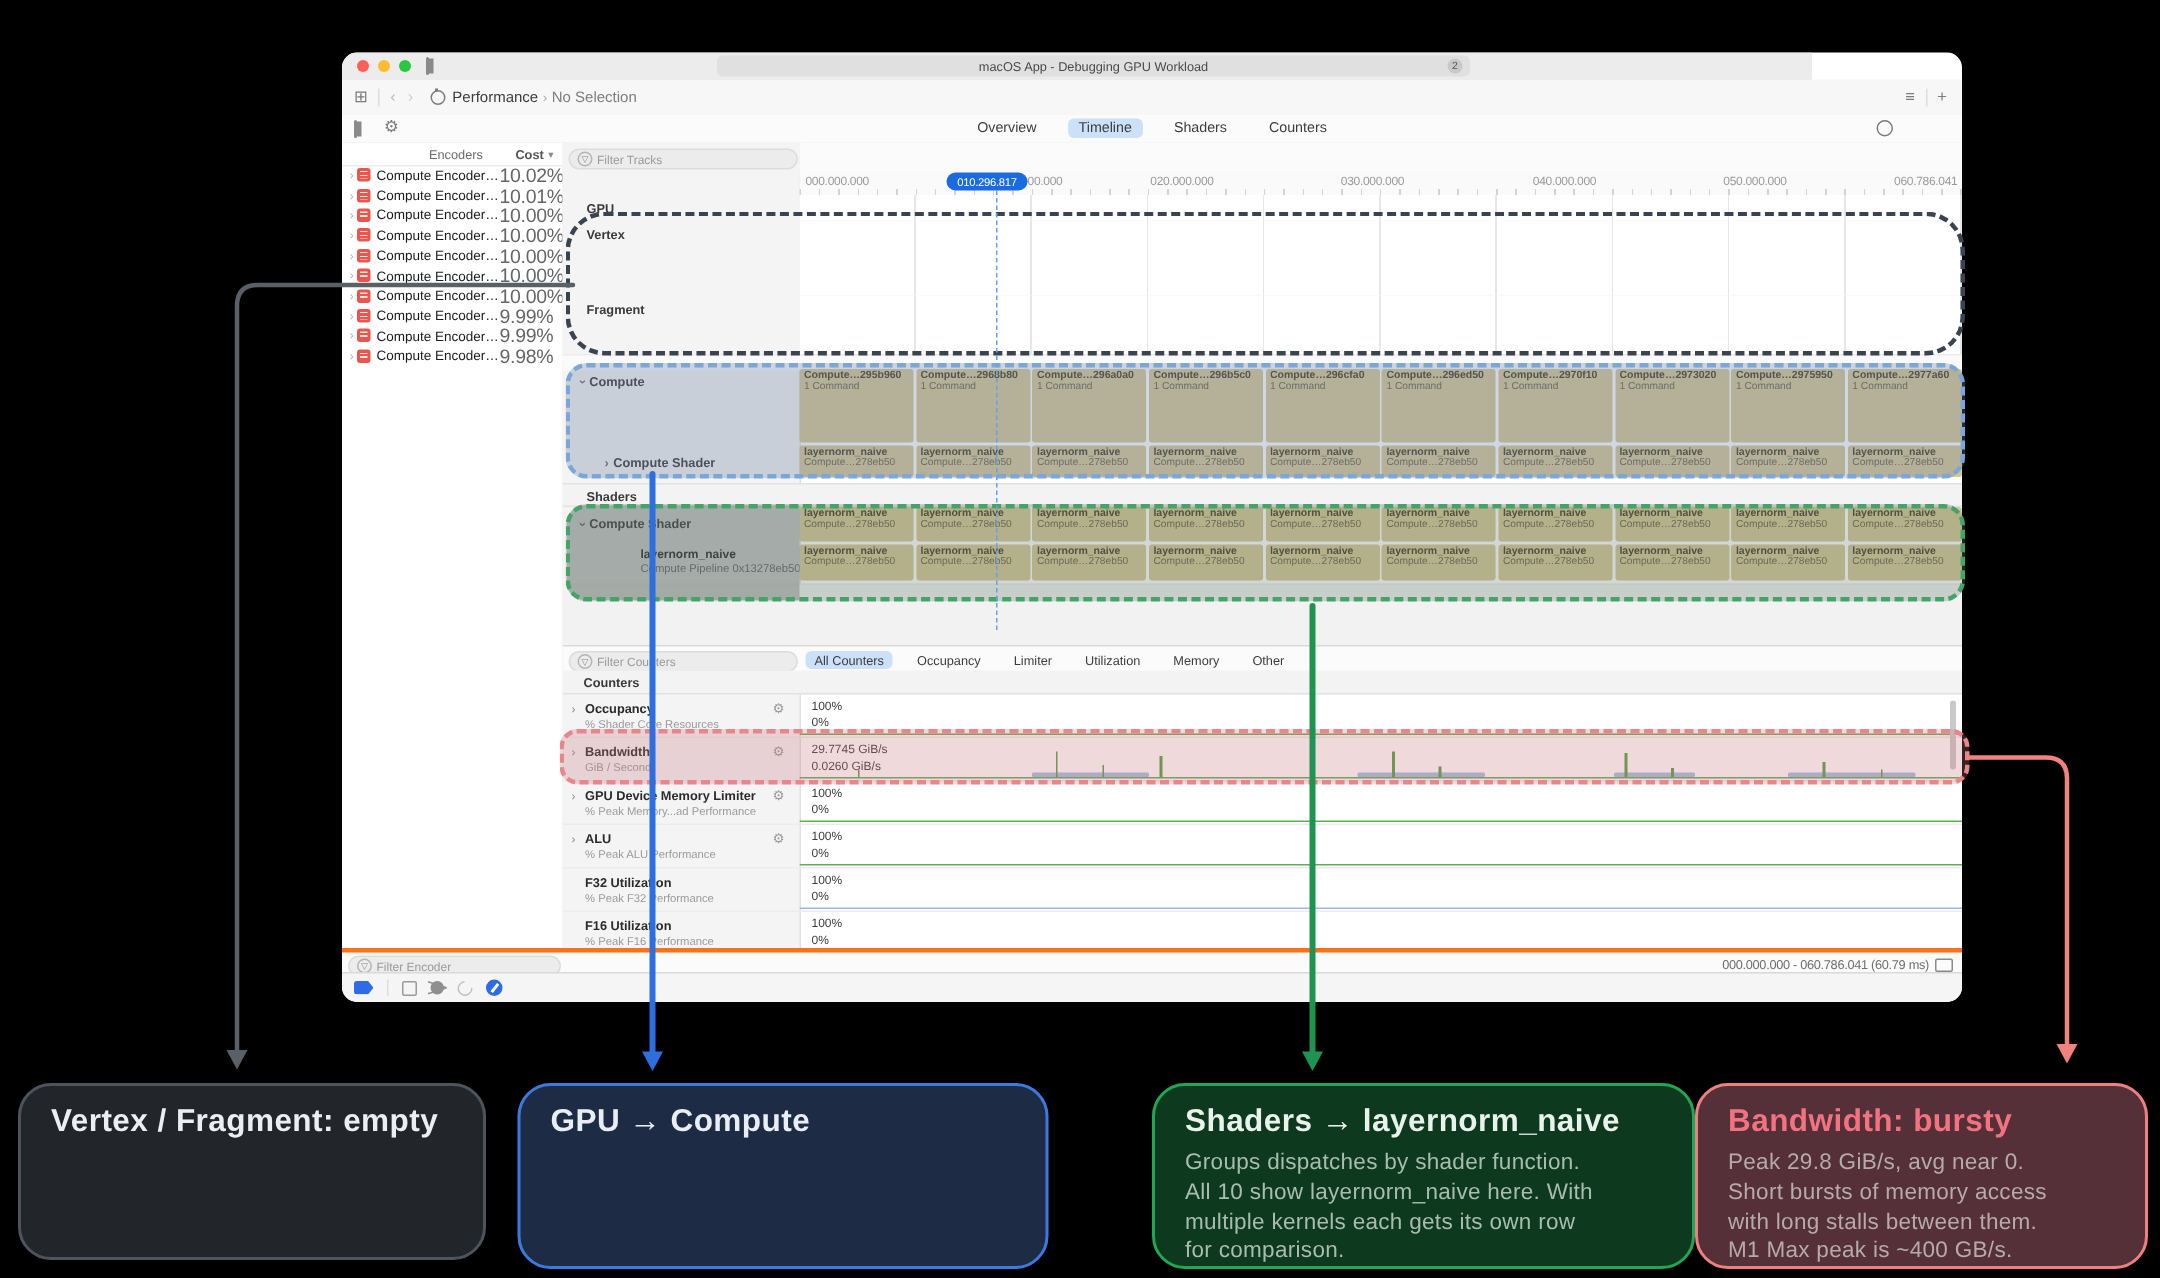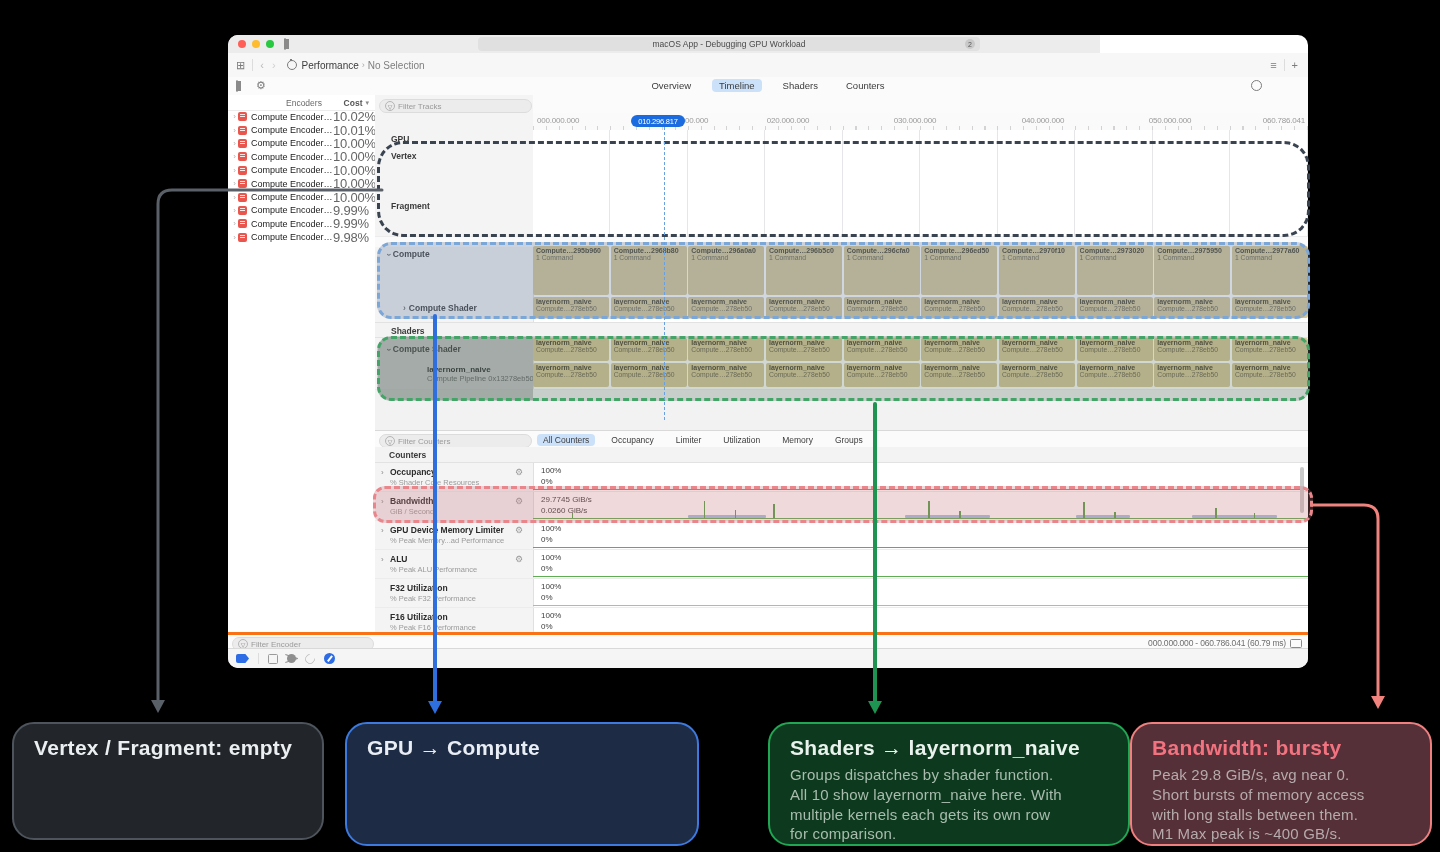--- a/index.html
+++ b/index.html
@@ -2,21 +2,21 @@
 <html><head>
 <meta charset="utf-8">
 <style>
   html,body{margin:0;padding:0;background:#000;}
   .stage{position:relative;width:1440px;height:852px;background:#000;overflow:hidden;
          font-family:"Liberation Sans",sans-serif;-webkit-font-smoothing:antialiased;}
   .abs{position:absolute;}
   
   .win{position:absolute;left:228px;top:35px;width:1080px;height:633px;background:#fff;
        border-radius:10px;box-shadow:0 18px 50px rgba(0,0,0,.65);overflow:hidden;font-size:9px;color:#333;}
-  .titlebar{position:absolute;left:0;top:0;width:872px;height:18px;background:#ececec;border-bottom:1px solid #d5d5d5;}
+  .titlebar{position:absolute;left:0;top:0;width:980px;height:18px;background:#ececec;border-bottom:1px solid #d5d5d5;}
   .tl{position:absolute;top:5px;width:8px;height:8px;border-radius:50%;}
   .titletab{position:absolute;left:250px;top:2px;width:502px;height:14px;background:#e0e0e0;border-radius:4px;
             display:flex;align-items:center;justify-content:center;font-size:8.5px;color:#4a4a4a;}
   .badge{position:absolute;right:5px;top:2px;width:10px;height:10px;border-radius:50%;background:#c9c9c9;
          color:#555;font-size:7px;display:flex;align-items:center;justify-content:center;}
   .paneicon{width:12px;height:9px;border:1.2px solid #8a8a8a;border-radius:2px;position:relative;}
   .paneicon i{position:absolute;left:0;top:0;bottom:0;width:4px;background:#8a8a8a;}
   
   .toolbar2{position:absolute;left:0;top:18px;width:1080px;height:24px;background:#f7f7f7;display:flex;align-items:center;}
   .toolbar3{position:absolute;left:0;top:42px;width:1080px;height:18px;background:#fbfbfb;border-bottom:1px solid #d8d8d8;}
@@ -455,21 +455,21 @@
         <div class="filterpill" style="left:4px;top:3px;width:141px;">
           <span class="fglyph">▽</span>
           <span>Filter Counters</span>
         </div>
         <div class="ctr-tabs">
           <span class="ctr-tab active">All Counters</span>
             <span class="ctr-tab">Occupancy</span>
             <span class="ctr-tab">Limiter</span>
             <span class="ctr-tab">Utilization</span>
             <span class="ctr-tab">Memory</span>
-            <span class="ctr-tab">Groups</span>
+            <span class="ctr-tab">Other</span>
         </div>
       </div>
       <div class="sectionbar" style="top:352px;height:15px;border-top:none;">
         <span class="trklabel" style="left:14px;top:3px;">Counters</span>
       </div>
       <div class="abs" style="left:0;top:368px;width:933px;">
         <div class="counter-row">
           <span class="ctr-chev">›</span>
           <span class="ctr-name">Occupancy</span>
           <span class="ctr-sub">% Shader Core Resources</span>

